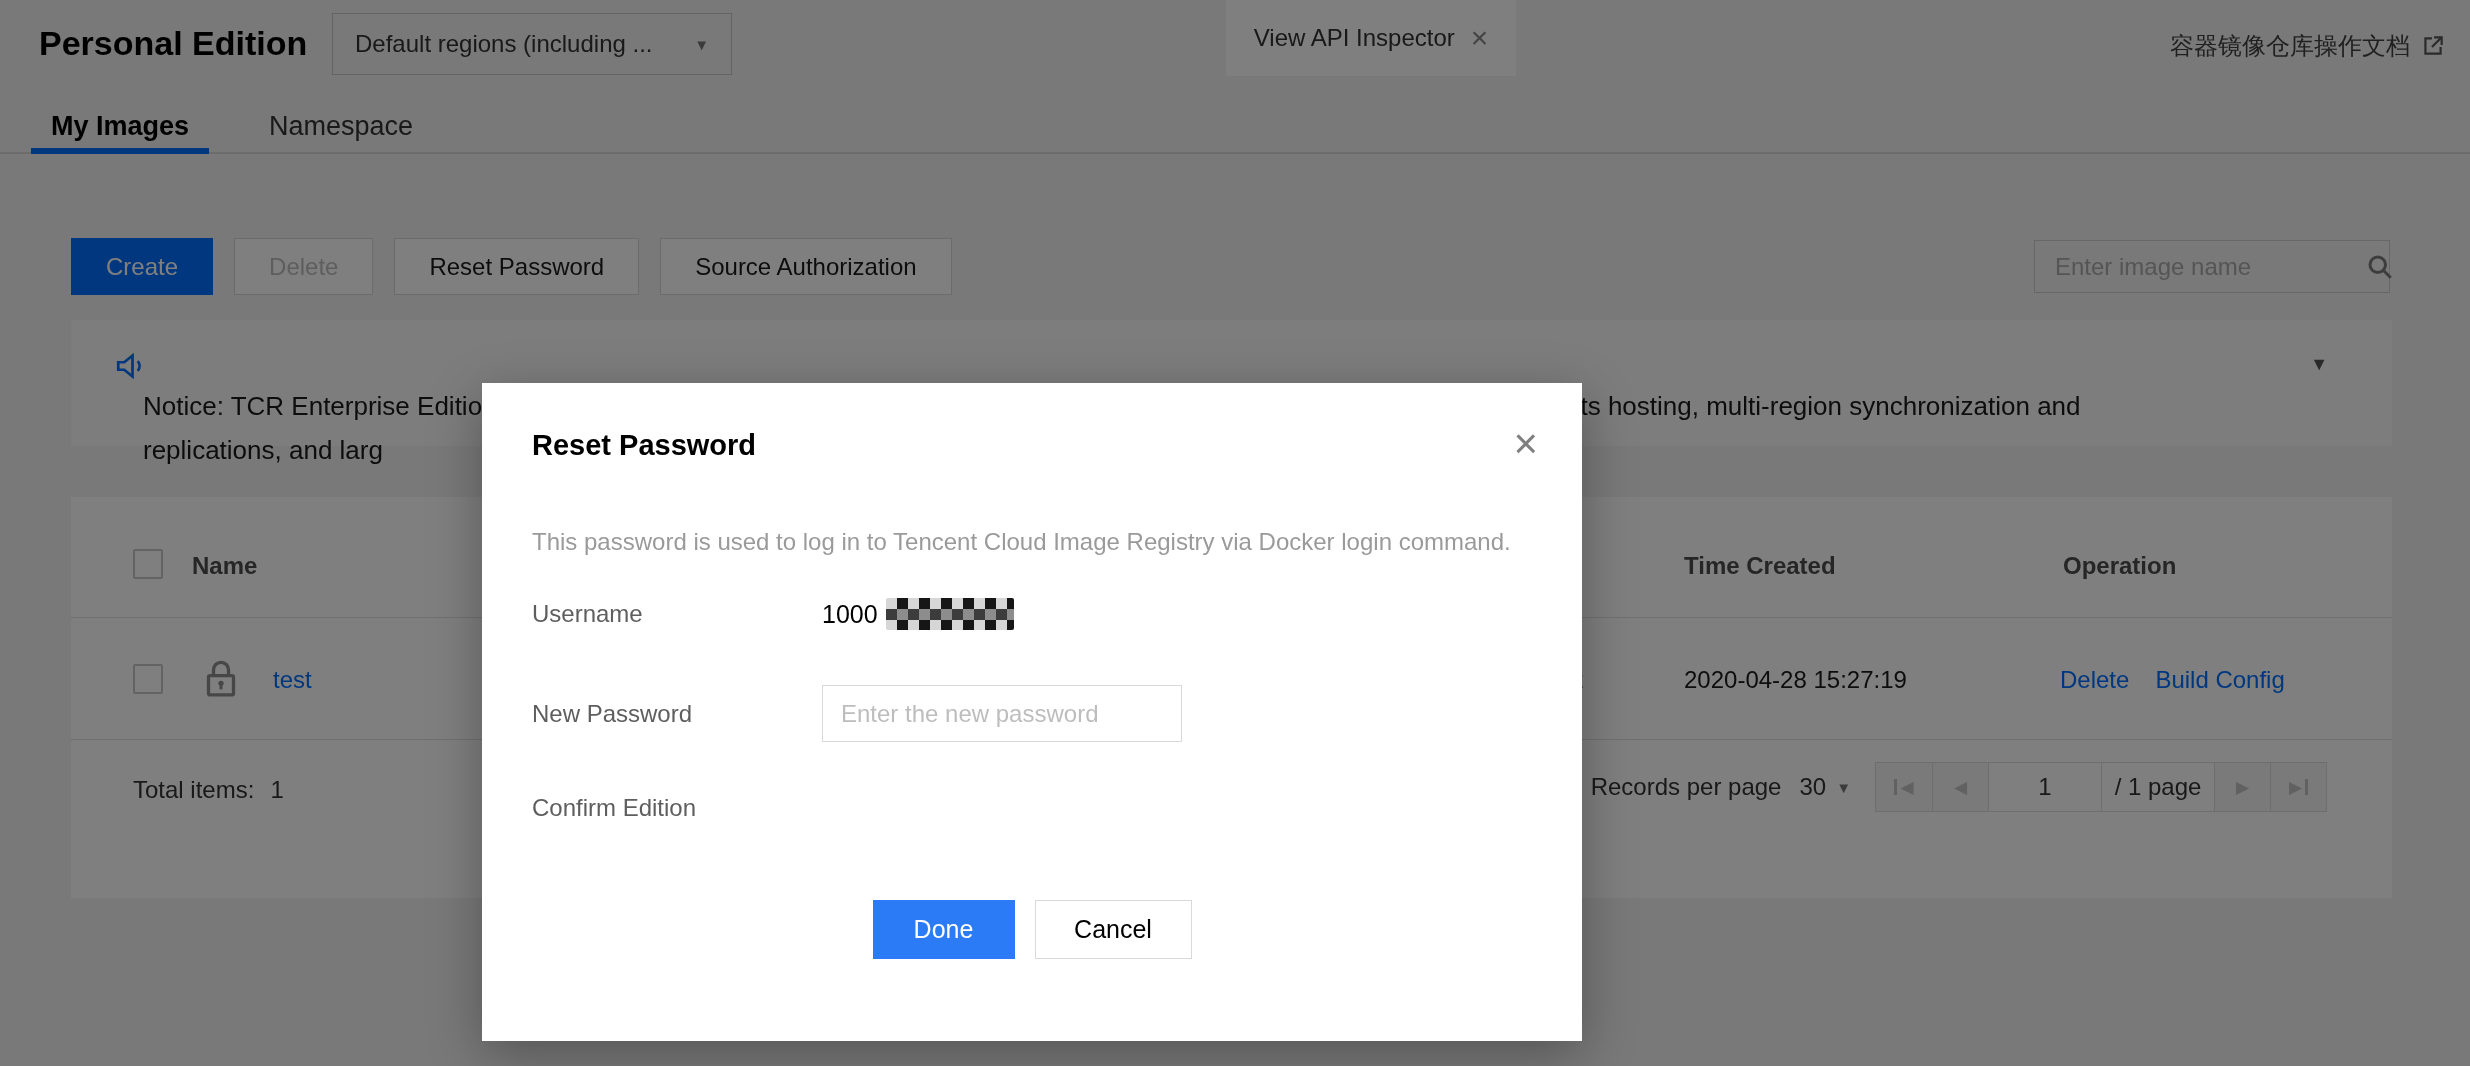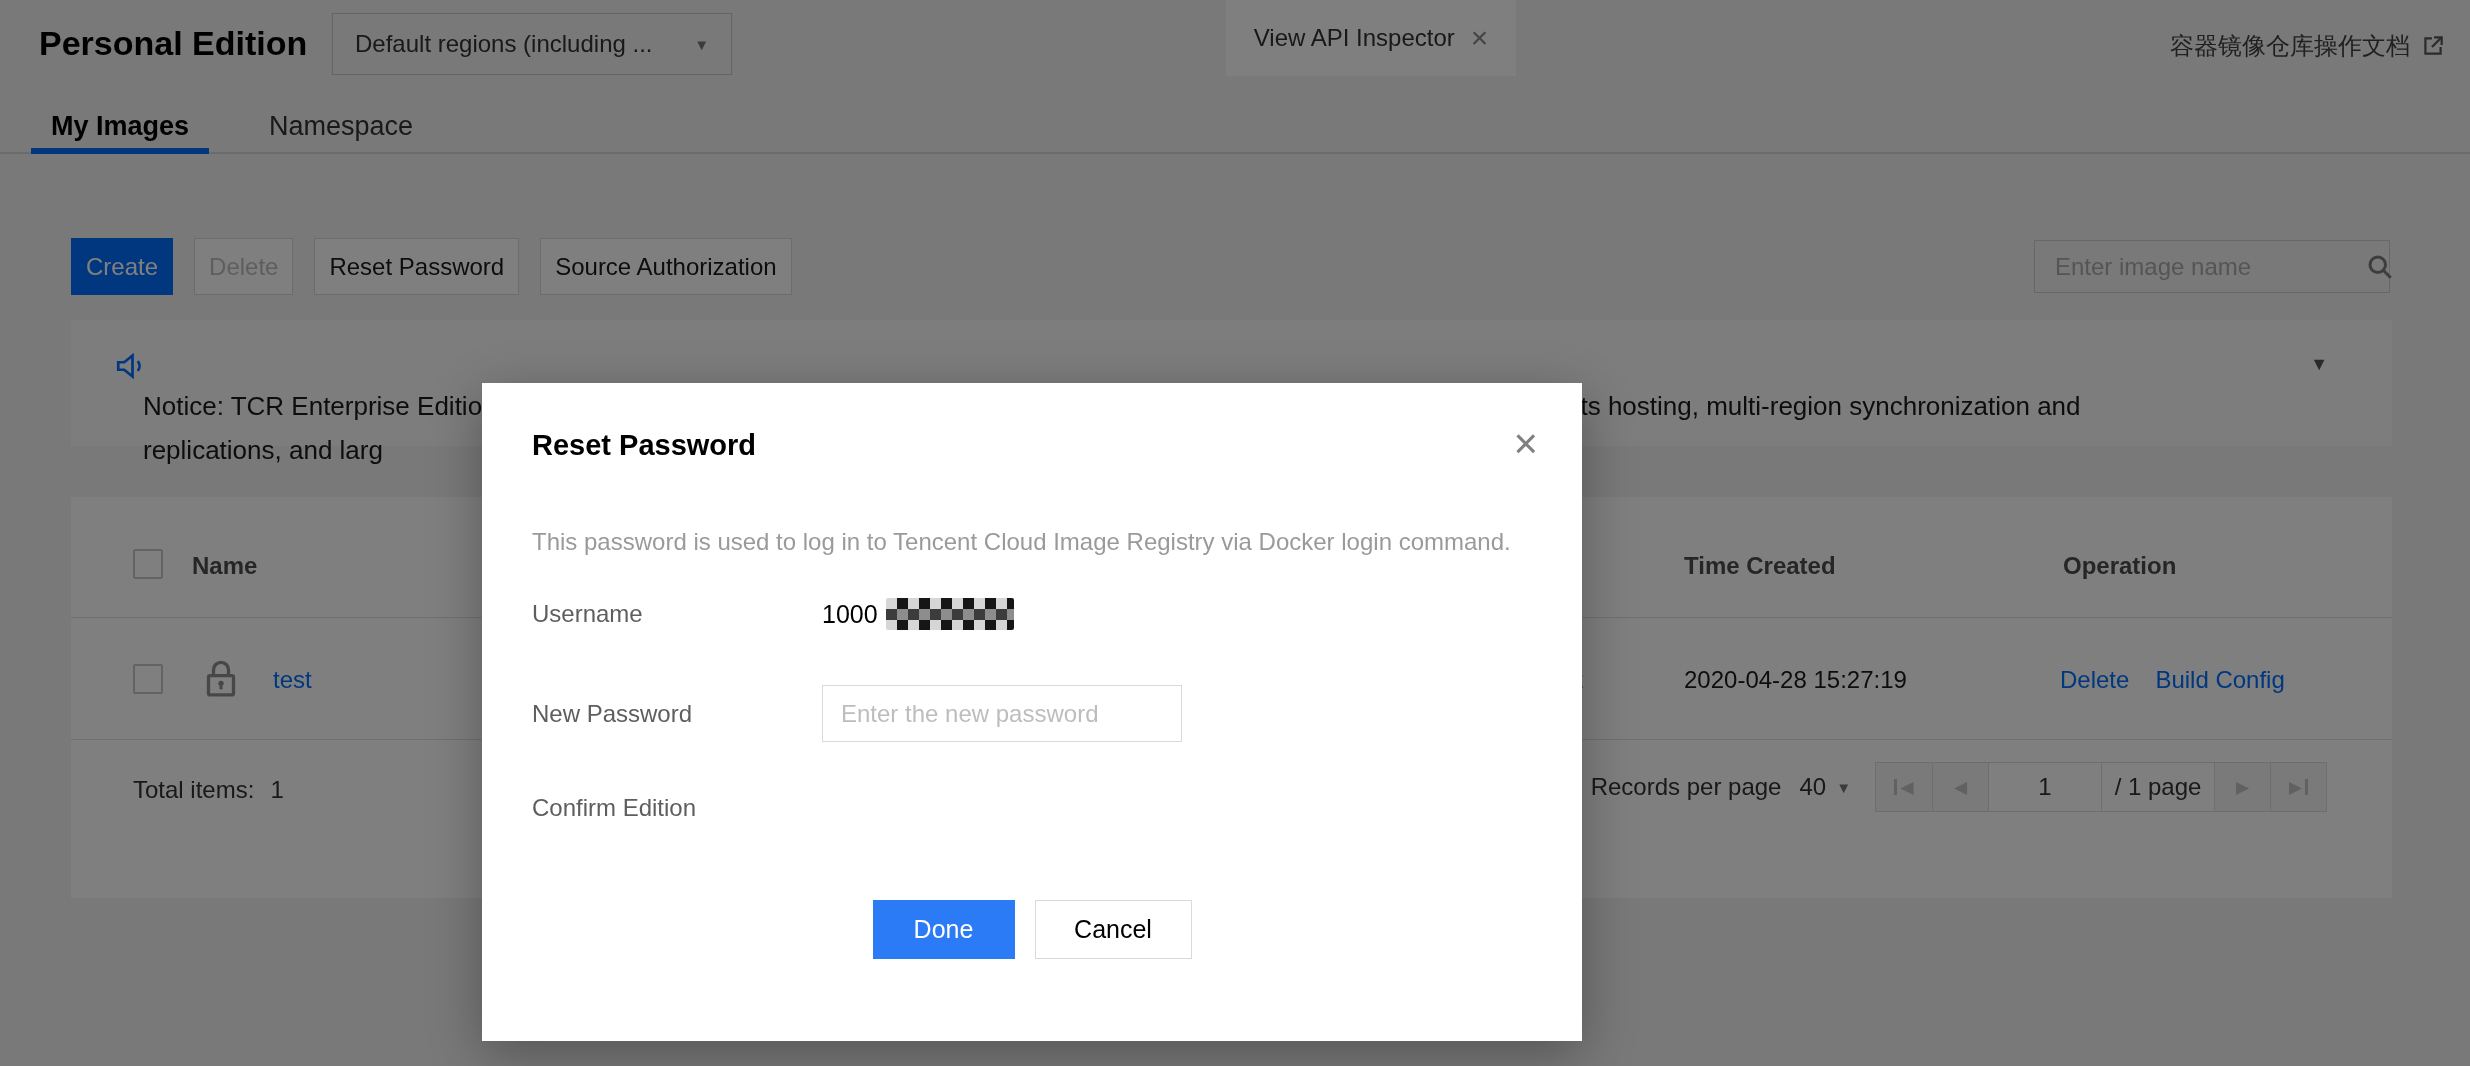--- a/index.html
+++ b/index.html
@@ -28,21 +28,21 @@
   }
   
   .tabbar { position:absolute; left:0; top:100px; width:2470px; height:54px; border-bottom:2px solid #d8d8d8; display:flex; padding-left:31px; }
   .tab { position:relative; height:100%; padding:0 20px; display:flex; align-items:center; font-size:27px; color:#333; cursor:pointer; }
   .tab.active { font-weight:bold; color:#000; }
   .tab.active .tab-underline { position:absolute; left:0; right:0; bottom:-2px; height:6px; background:#006eff; }
   
   .toolbar { position:absolute; left:71px; top:238px; width:2321px; height:57px; }
   .btn-row { display:flex; gap:21px; }
   .btn {
-    height:57px; padding:0 14px; display:flex; align-items:center; justify-content:center;
+    height:57px; padding:0 34px; display:flex; align-items:center; justify-content:center;
     background:#fff; border:1px solid #d9d9d9; font-size:24px; color:#1a1a1a; cursor:pointer; white-space:nowrap;
   }
   .btn.primary { background:#006eff; border-color:#006eff; color:#fff; }
   .btn.disabled { color:#bcbcbc; cursor:default; }
   .search-box {
     position:absolute; right:2px; top:2px; width:356px; height:53px; border:1px solid #cfcfcf;
     display:flex; align-items:center; padding:0 16px 0 20px;
   }
   .search-box input {
     flex:1; border:none; outline:none; background:transparent; font-size:24px; color:#b91c1c;
@@ -208,21 +208,21 @@
       </span>
     </div>
     <div class="tfoot">
       <div class="total">
         <span>Total items:</span>
         <span>1</span>
       </div>
       <div class="foot-right">
         <span class="rpp-label">Records per page</span>
         <span class="rpp-select">
-          <span>40</span>
+          <span>30</span>
           <span class="caret">▼</span>
         </span>
         <div class="pager">
           <div class="pg arrow pg-first">
               <span class="bar"></span>
               <span class="g">◀</span>
             </div>
           <div class="pg arrow">
               <span class="g">◀</span>
             </div>

